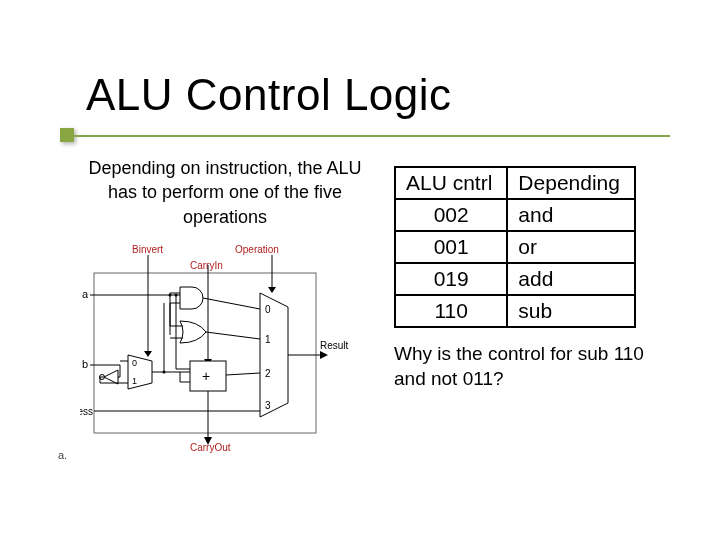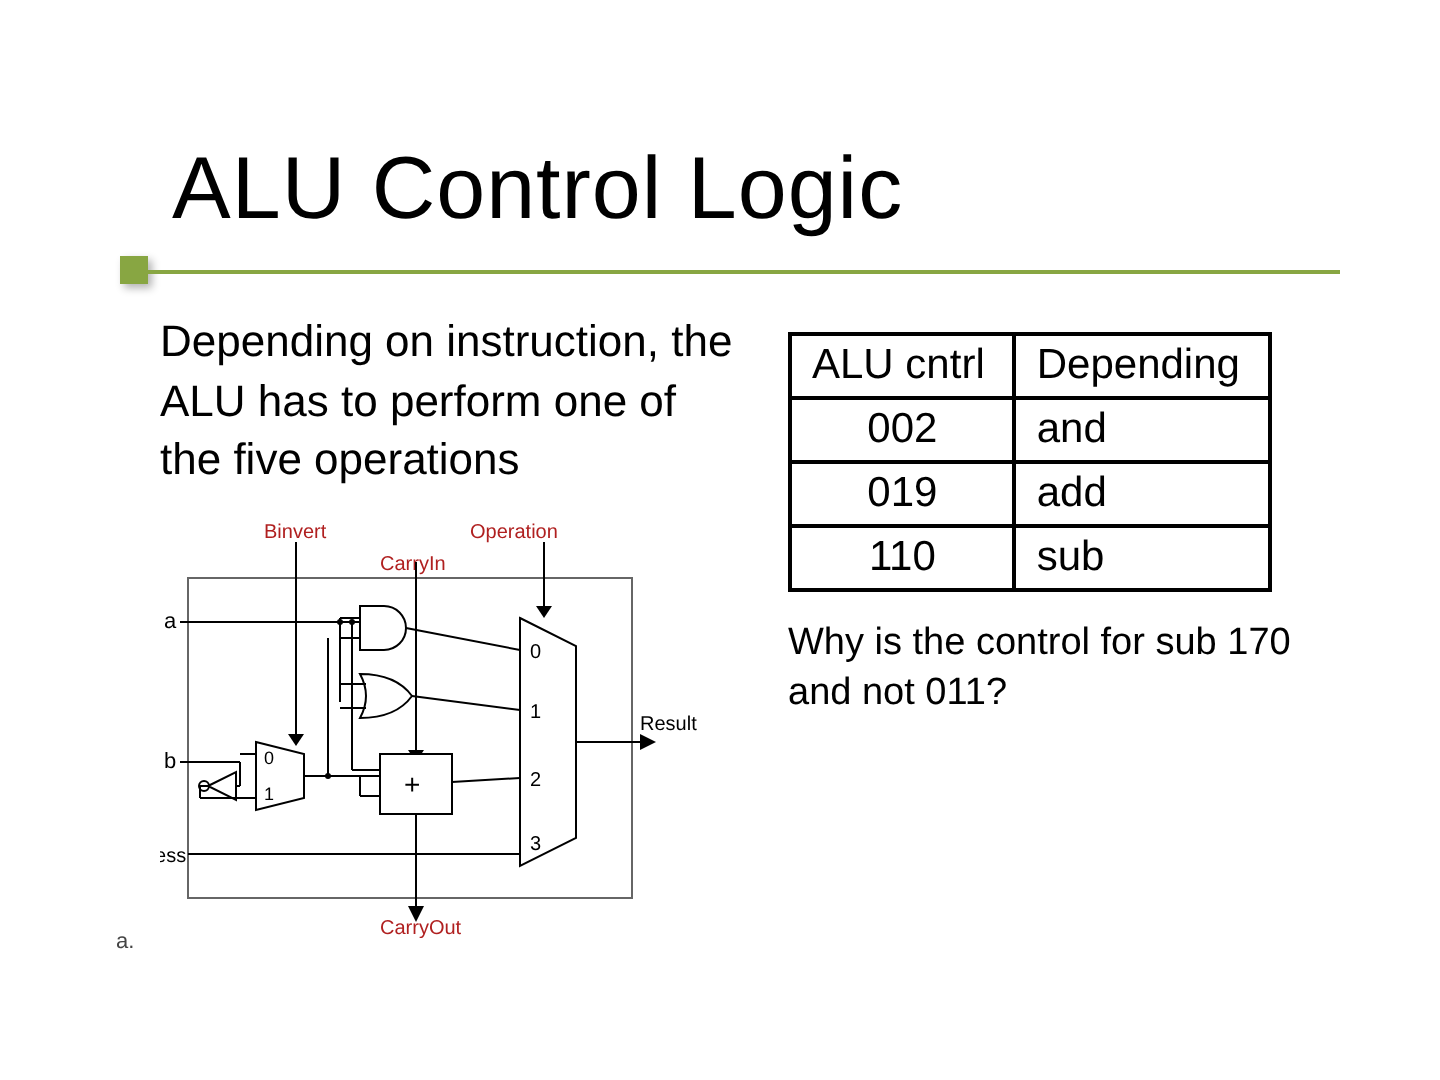--- a/index.html
+++ b/index.html
@@ -45,23 +45,24 @@
   }
   .content {
     display: flex;
     margin-top: 36px;
     gap: 20px;
   }
   .left-col {
     flex: 0 0 290px;
   }
   .intro {
-    font-size: 22px;
+    font-size: 18px;
     line-height: 1.35;
     margin-bottom: 14px;
+    text-align: center;
   }
   .diagram-box {
     width: 270px;
     height: 210px;
     position: relative;
     font-family: Arial, sans-serif;
   }
   .right-col {
     flex: 1;
     padding-top: 10px;
@@ -210,26 +211,30 @@
         <tbody>
             <tr>
           <th>ALU cntrl</th>
           <th>Depending</th>
         </tr>
         <tr>
               <td>002</td>
               <td>and</td>
             </tr>
         <tr>
+              <td>001</td>
+              <td>or</td>
+            </tr>
+        <tr>
               <td>019</td>
               <td>add</td>
             </tr>
         <tr>
               <td>110</td>
               <td>sub</td>
             </tr>
       </tbody>
         </table>
-      <div class="question">Why is the control for sub 170 and not 011?</div>
+      <div class="question">Why is the control for sub 110 and not 011?</div>
     </div>
 
   </div>
 </div>
 
 </body></html>

